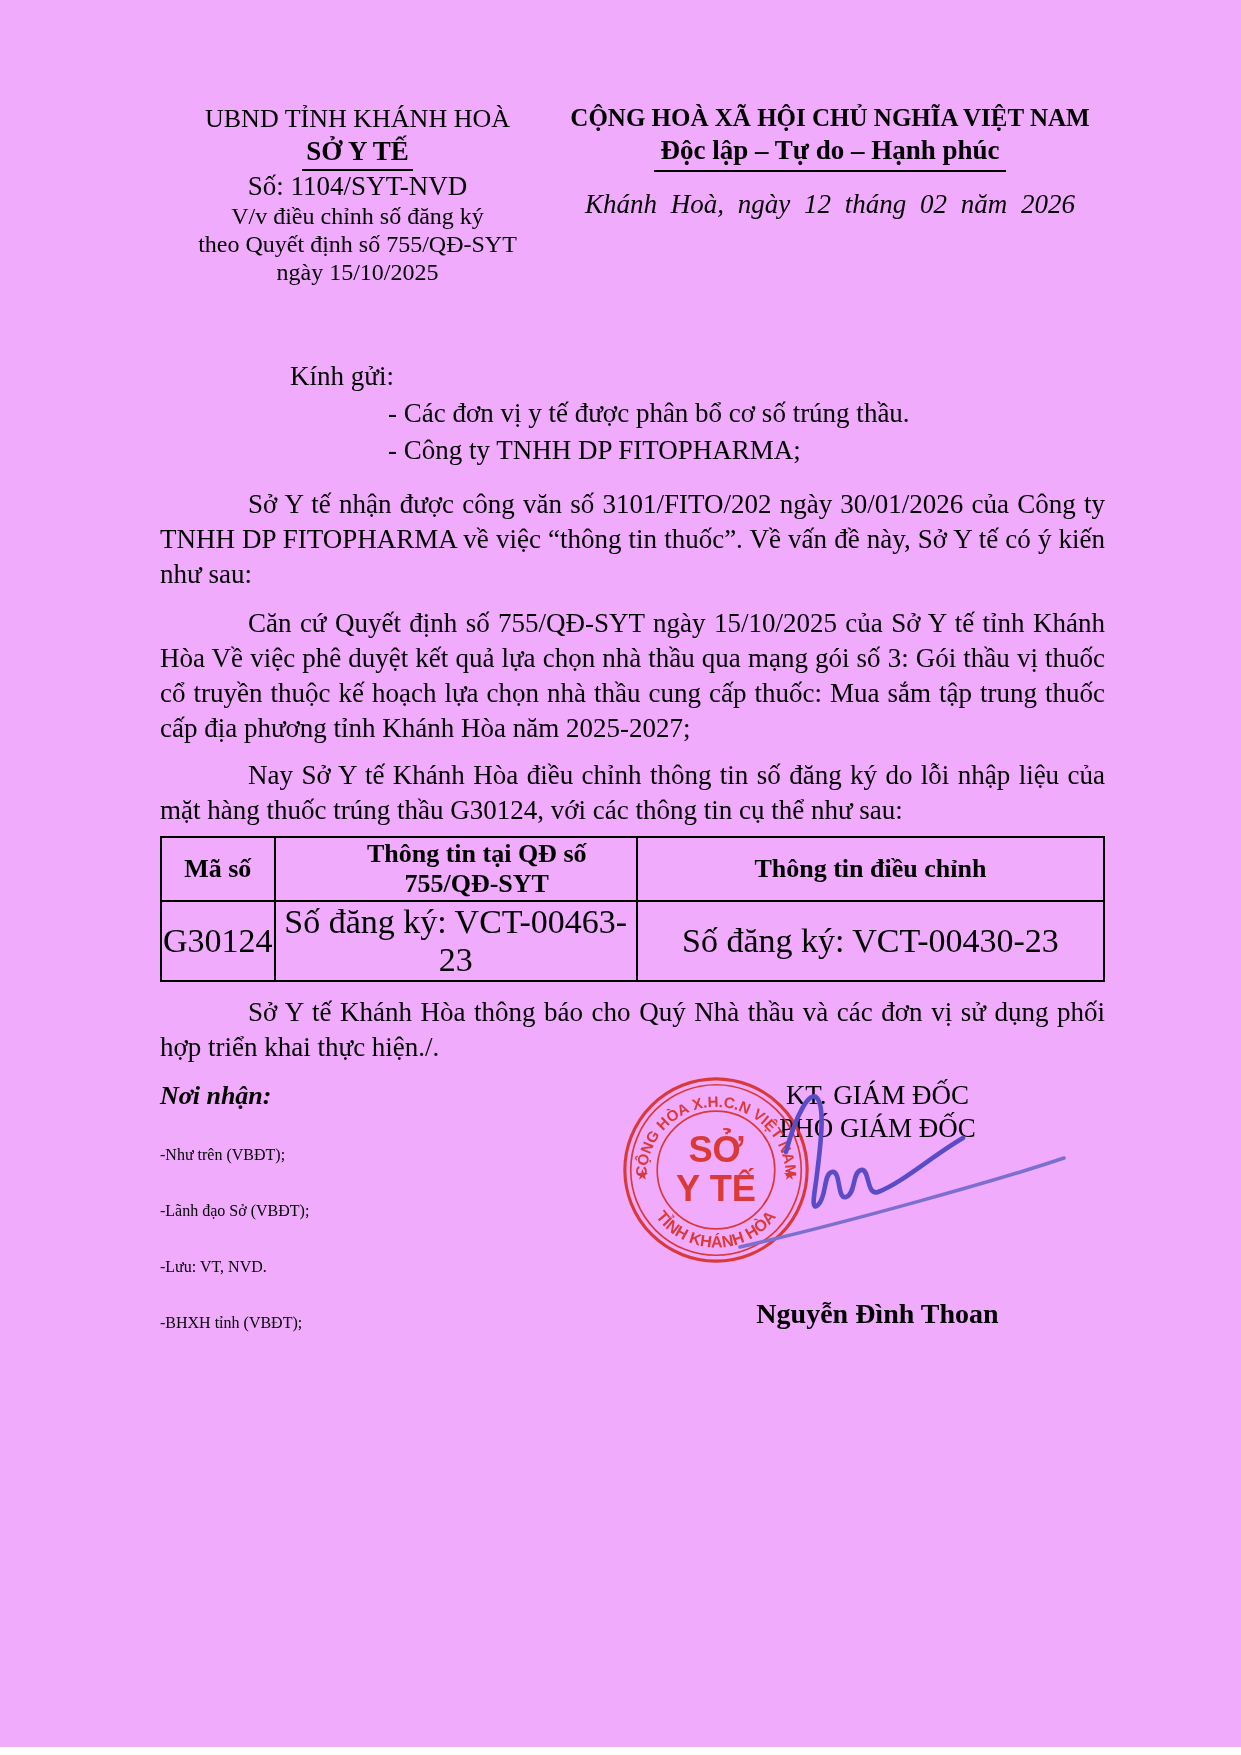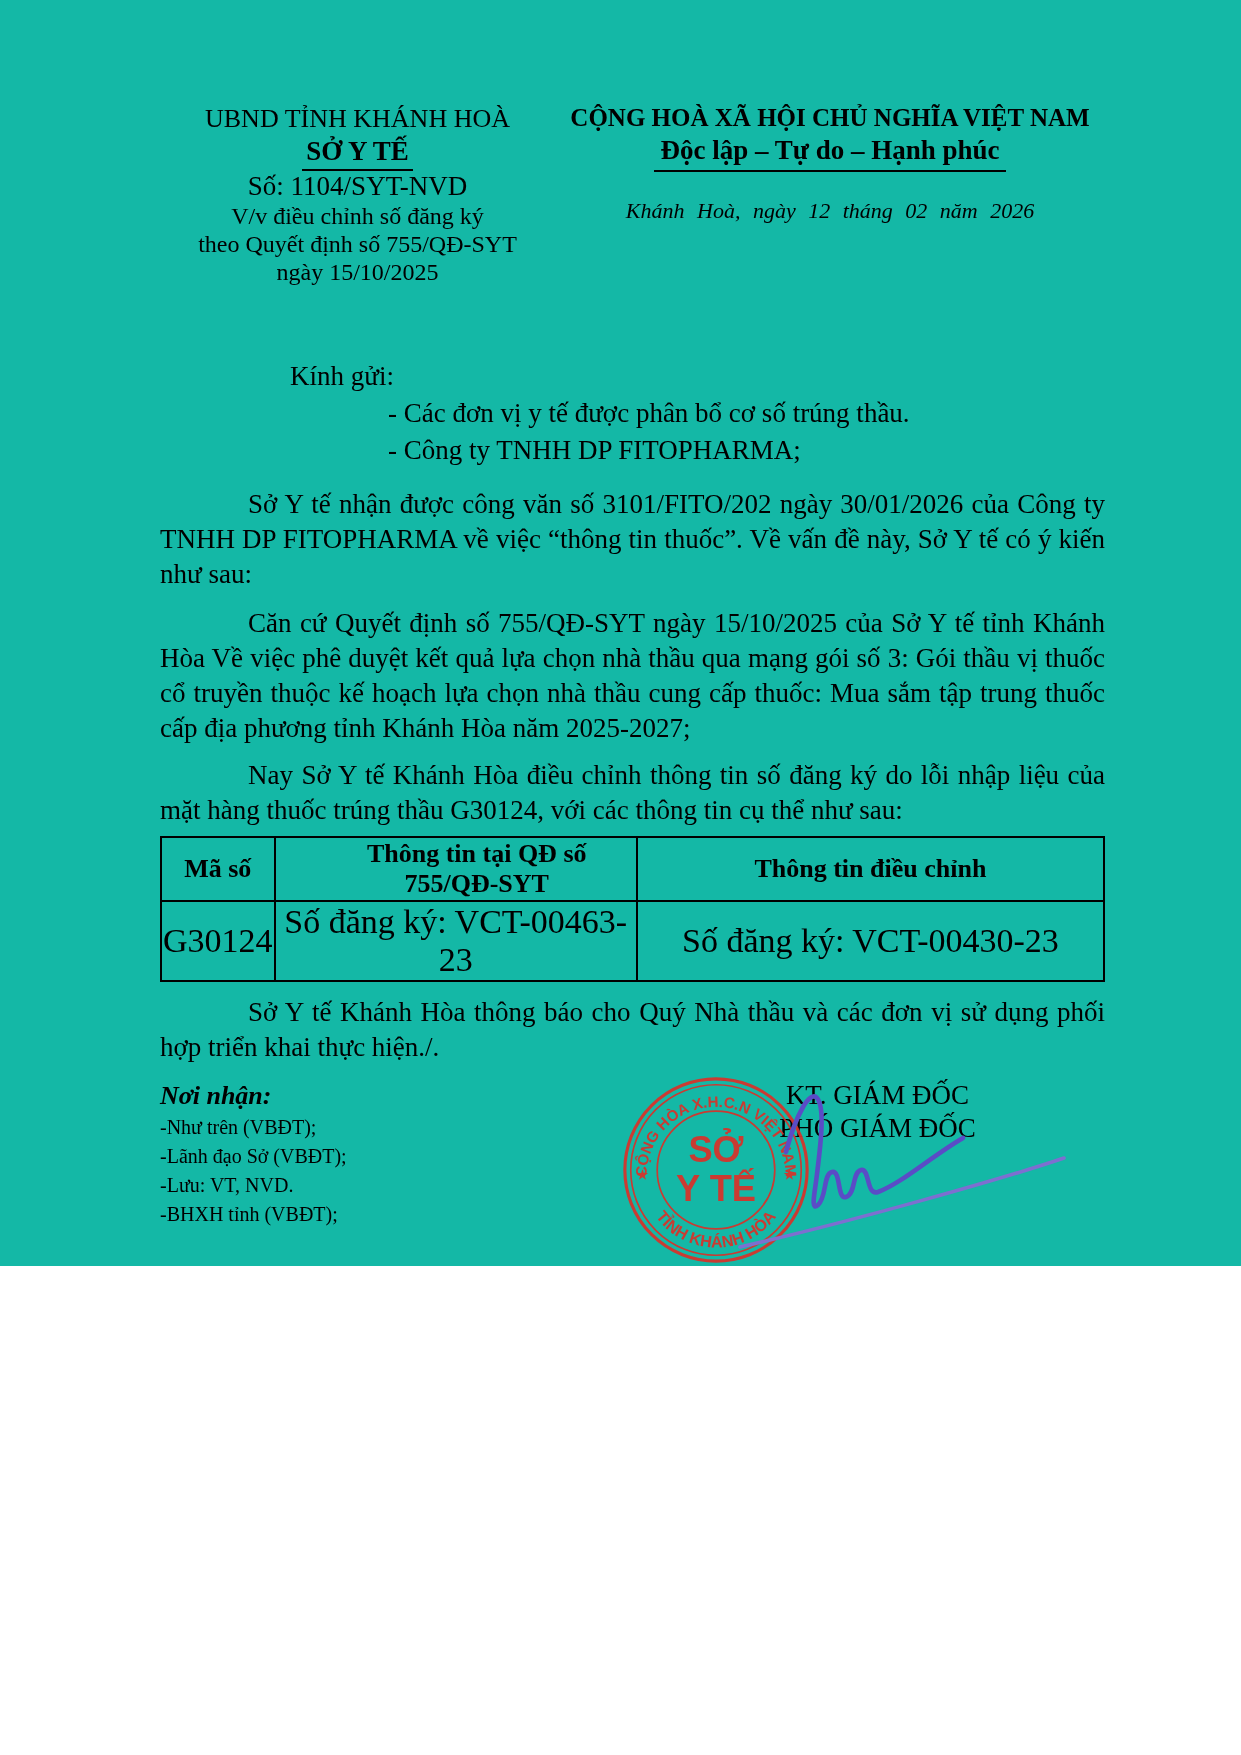--- a/index.html
+++ b/index.html
@@ -1,37 +1,37 @@
 <!DOCTYPE html>
 <html><head>
 <meta charset="utf-8">
 <style>
   html,body{margin:0;padding:0;background:#ffffff;}
   .page{
     position:relative;
-    width:1241px;height:1266px;
-    background:#14b8a6;
+    width:1241px;height:1747px;
+    background:#f0abfc;
     font-family:"Liberation Serif", serif;
     color:#000;
     overflow:hidden;
   }
   .content{padding:103px 136px 0 160px;}
   
   .hdr-row{display:flex;flex-direction:row;}
   .hdr-left{width:395px;text-align:center;flex:none;}
   .hdr-right{flex:1;text-align:center;}
   .org-parent{font-size:26px;line-height:31px;}
   .org-name{display:inline-block;font-size:27px;line-height:30px;font-weight:bold;
             border-bottom:2px solid #000;padding:0 4px 3px 4px;margin-top:2px;}
   .doc-number{font-size:27px;line-height:31px;}
   .subject{font-size:24px;line-height:28px;}
   .motto1{font-size:25px;line-height:30px;font-weight:bold;}
   .motto2{display:inline-block;font-size:27px;line-height:31px;font-weight:bold;
           border-bottom:2px solid #000;padding:0 6px 4px 6px;margin-top:2px;}
-  .dateline{font-size:22px;line-height:32px;font-style:italic;margin-top:23px;word-spacing:7px;}
+  .dateline{font-size:27px;line-height:32px;font-style:italic;margin-top:16px;word-spacing:7px;}
   
   .recipients{margin-top:72px;font-size:27px;line-height:37px;}
   .recipients .label{margin-left:130px;}
   .recipients .item{margin-left:228px;}
   
   .para{font-size:27px;line-height:35px;text-align:justify;text-indent:88px;margin:0;}
   .p1{margin-top:18px;}
   .p2{margin-top:14px;}
   .p3{margin-top:12px;}
   .closing{margin-top:13px;}
@@ -40,21 +40,21 @@
   table.adj th, table.adj td{border:2px solid #000;text-align:center;vertical-align:middle;}
   table.adj th{font-size:26px;font-weight:bold;height:52px;}
   table.adj td{font-size:34px;height:46px;}
   .col-code{width:10.5%;}
   .col-old{width:39%;padding-left:43px;}
   .col-new{width:50.5%;}
   
   .footer-row{display:flex;margin-top:14px;}
   .foot-left{width:420px;flex:none;}
   .noi-nhan{font-size:26px;font-weight:bold;font-style:italic;line-height:34px;}
-  .nn-item{font-size:20px;line-height:29px;}
+  .nn-item{font-size:16px;line-height:29px;margin-top:27px;}
   .foot-right{flex:1;text-align:center;padding-left:70px;position:relative;z-index:1;}
   .sig-title{font-size:27px;font-weight:normal;line-height:33px;}
   .sig-space{height:152px;}
   .signer{font-size:28px;font-weight:bold;line-height:34px;}
   
   .stamp-svg{position:absolute;left:618px;top:1072px;width:196px;height:196px;z-index:2;opacity:0.93;}
   .stamp-text{font-family:"Liberation Sans",sans-serif;font-weight:bold;}
   .sign-svg{position:absolute;left:660px;top:1082px;width:420px;height:190px;z-index:3;}
 </style>
 </head>

